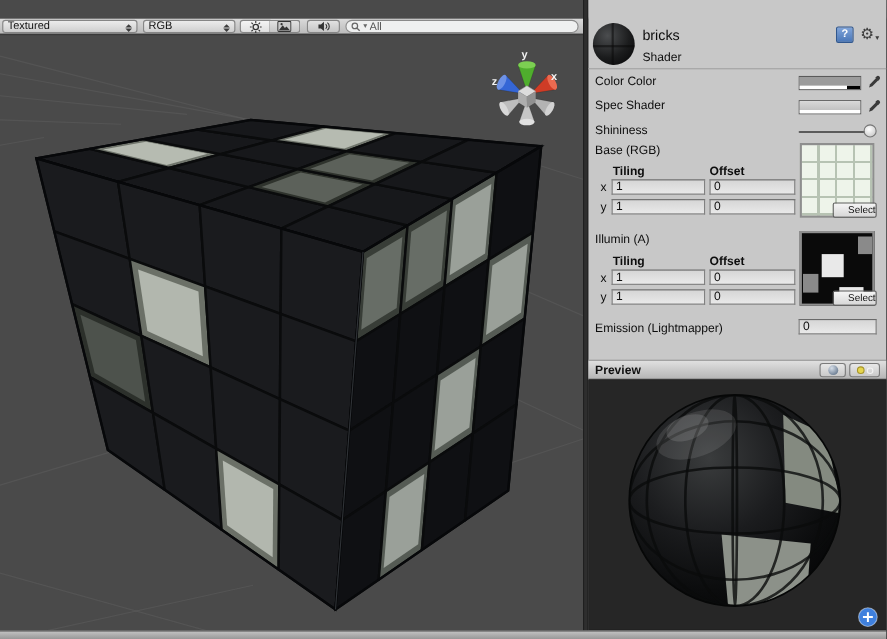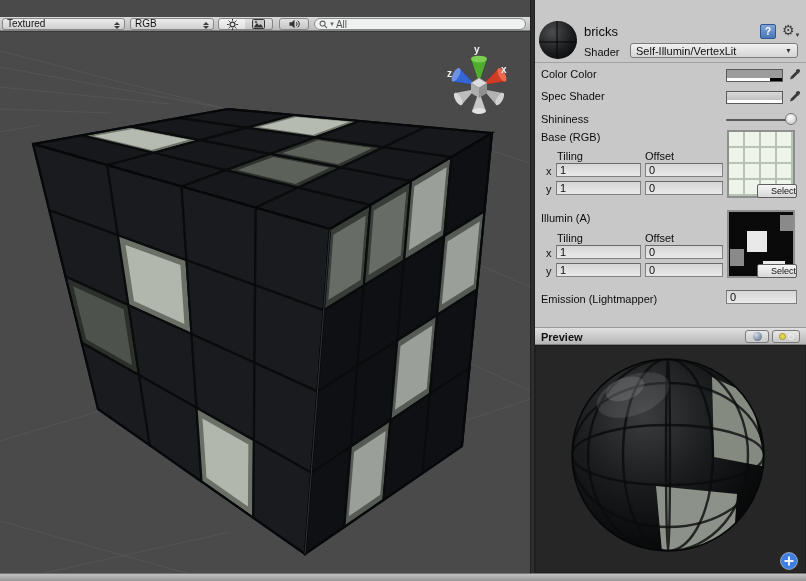--- a/index.html
+++ b/index.html
@@ -119,21 +119,21 @@
       repeating-linear-gradient(to right, transparent 0px, transparent 14px, #b7c3b3 14px, #b7c3b3 16px),
       repeating-linear-gradient(to bottom, transparent 0px, transparent 14px, #b7c3b3 14px, #b7c3b3 16px);
   }
   #illumin-thumb { background:#0a0a0a; overflow:hidden; }
   #illumin-thumb .sq { position:absolute; }
   .select-btn {
     position:absolute; left:222px; width:40px; height:14px;
     background:linear-gradient(#f5f5f5,#d7d7d7); border:1px solid #5f5f5f; border-radius:2px;
     font-size:9px; color:#111; text-align:right; line-height:12px;
   }
-  .uv-header { position:absolute; font-size:11px; color:#0d0d0d; }
+  .uv-header { position:absolute; font-size:11px; color:#0d0d0d;font-weight:bold; }
   .axis-label { position:absolute; font-size:11px; color:#0d0d0d; }
   .ufield {
     position:absolute; height:14px; border:1px solid #818181; border-top-color:#6a6a6a;
     background:linear-gradient(#d6d6d6,#e9e9e9); font-size:11px; color:#101010;
     font-family:"Liberation Sans",sans-serif; padding:0 3px; outline:none;
   }
   #pv-header {
     position:absolute; left:0; top:327px; width:271px; height:18px;
     background:linear-gradient(#e0e0e0,#b6b6b6);
     border-top:1px solid #989898; border-bottom:1px solid #7f7f7f;
@@ -334,24 +334,20 @@
   <div id="inspector">
     <div id="insp-header">
       <div id="mat-thumb">
         <div class="seg" style="left:17px;top:0;width:2px;height:38px;"></div>
         <div class="seg" style="left:0;top:20px;width:38px;height:2px;"></div>
       </div>
       <div id="mat-name">bricks</div>
       <div class="help-icon">?</div>
       <div class="gear-icon">⚙<span class="caret">▼</span></div>
       <div id="shader-label">Shader</div>
-      <div id="shader-dd">
-        <span>Self-Illumin/VertexLit</span>
-        <span class="caret">▼</span>
-      </div>
     </div>
 
     <div class="insp-row-label" style="top:68px;">Color Color</div>
     <div class="swatch" style="top:69px;">
       <div class="top" style="background:#9c9c9c;"></div>
       <div class="alpha">
           <div class="black"></div>
         </div>
     </div>
     <div class="dropper" style="top:68px;">

